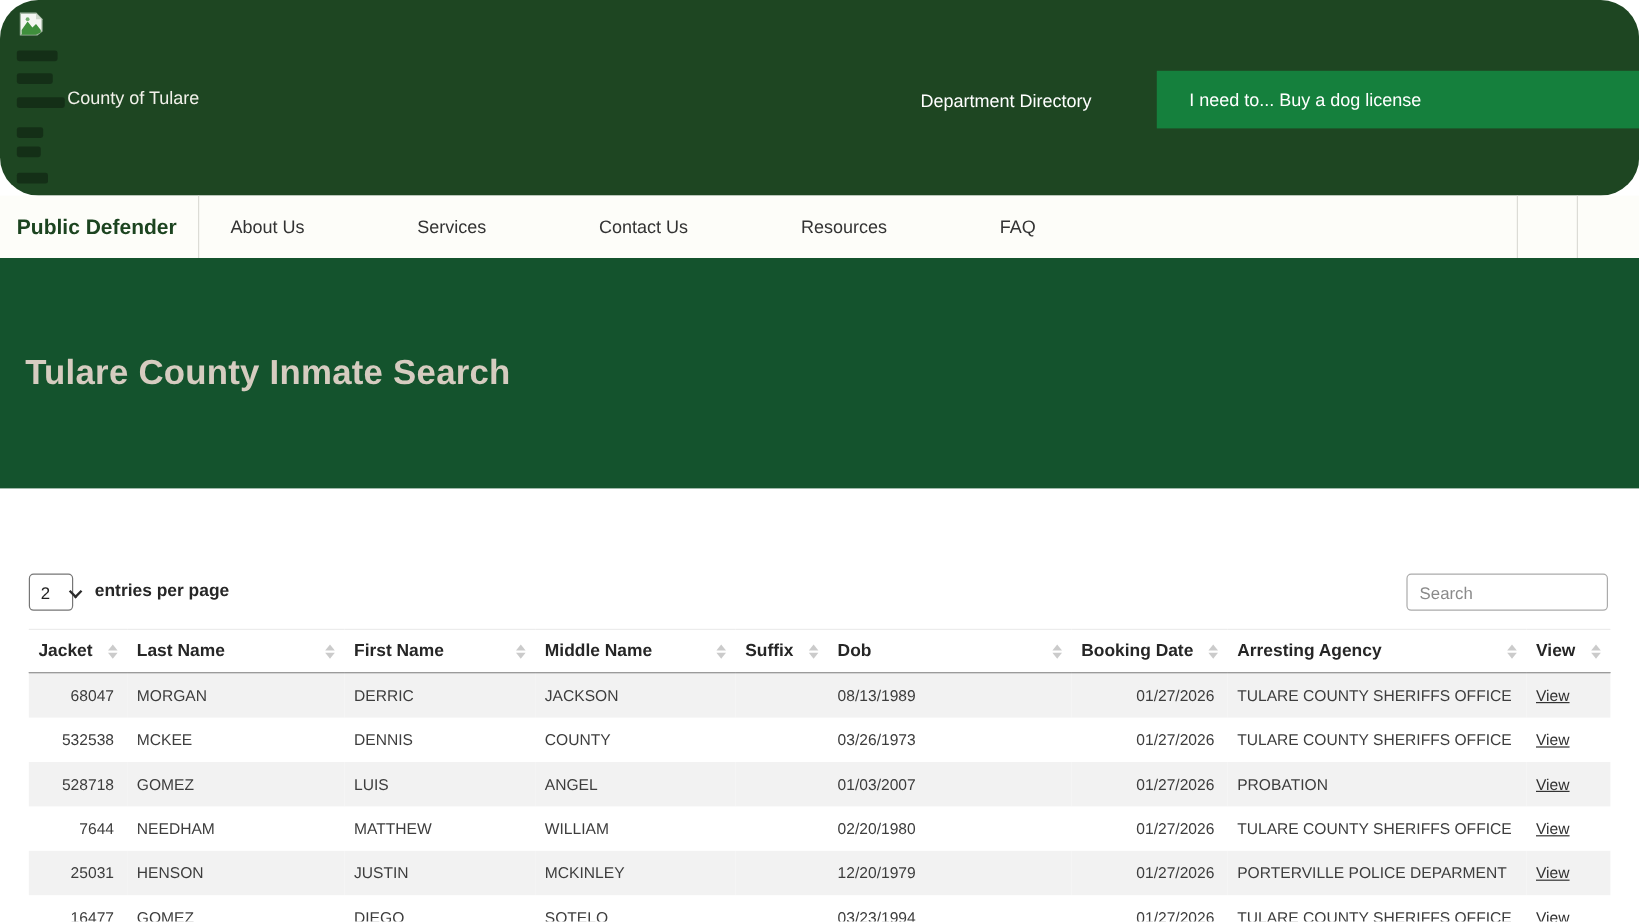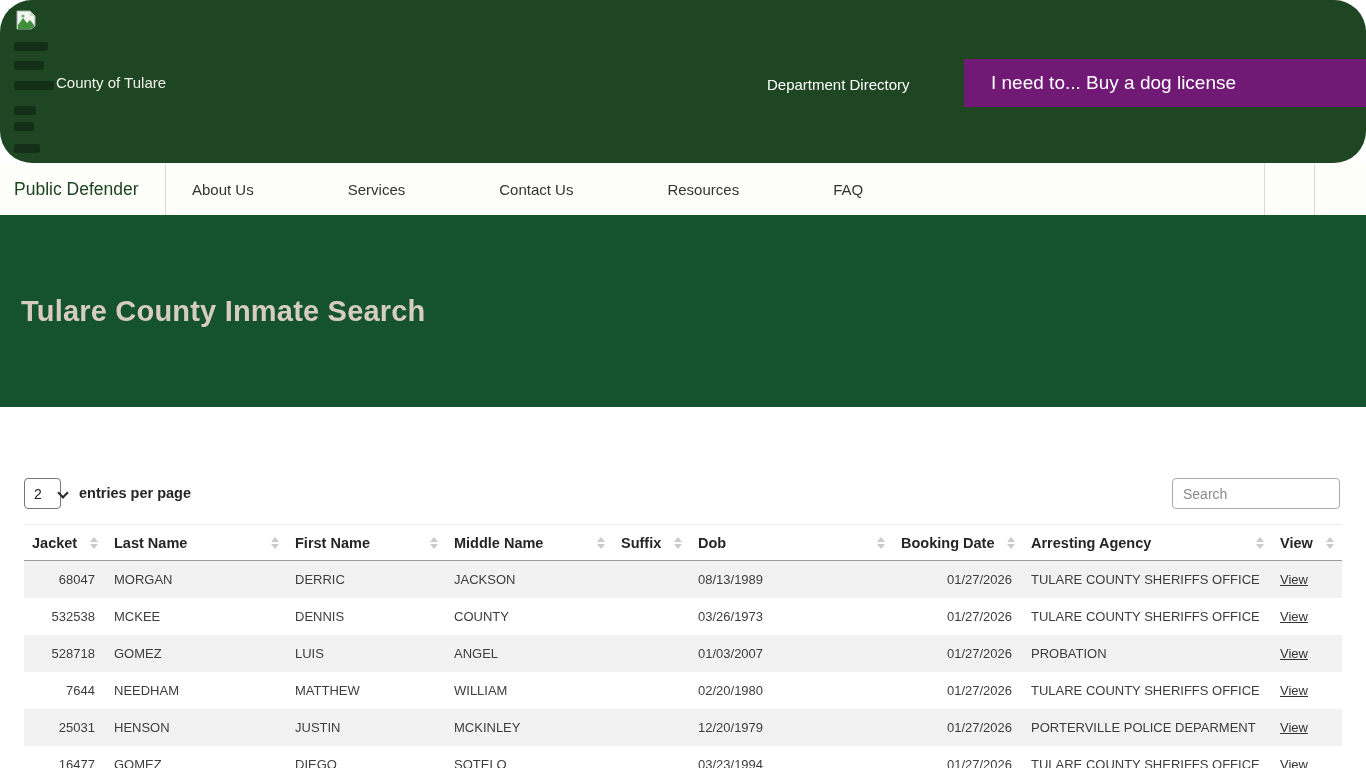--- a/index.html
+++ b/index.html
@@ -8,28 +8,28 @@
   .page { position:relative; width:1366px; height:768px; }
 
   
   .site-header { position:absolute; left:0; top:0; width:1366px; height:163px; background:#1e4622;border-radius:32px; }
   .logo-broken { position:absolute; left:14px; top:8px; width:24px; height:24px; }
   .ghost-line { position:absolute; left:14px; height:9px; background:rgba(0,0,0,0.32); border-radius:2px; }
   .gl1{top:42px;width:34px;} .gl2{top:61px;width:30px;} .gl3{top:81px;width:40px;}
   .gl4{top:106px;width:22px;} .gl5{top:122px;width:20px;} .gl6{top:144px;width:26px;}
   .site-name { position:absolute; left:56px; top:74px; color:#f2f1ea; font-size:15px; }
   .dept-dir { position:absolute; left:767px; top:76px; color:#ffffff; font-size:15px; text-decoration:none; cursor:pointer; }
-  .need-btn { position:absolute; left:964px; top:59px; width:402px; height:48px; background:#701a75;
-    border:none; color:#ffffff; font-size:19px; text-align:left; padding-left:27px; cursor:pointer;
+  .need-btn { position:absolute; left:964px; top:59px; width:402px; height:48px; background:#15803d;
+    border:none; color:#ffffff; font-size:15px; text-align:left; padding-left:27px; cursor:pointer;
     font-family:inherit; }
 
   
   .dept-nav { position:absolute; left:0; top:163px; width:1366px; height:52px; background:#fdfdf9; }
   .brand { position:absolute; left:14px; top:0; height:52px; display:flex; align-items:center;
-    color:#1c4420; font-size:17.5px; font-weight:normal; }
+    color:#1c4420; font-size:17.5px; font-weight:bold; }
   .nav-sep { position:absolute; top:0; width:1px; height:52px; background:#dcdcd6; }
   .sep-brand{left:165px;} .sep-r1{left:1264px;} .sep-r2{left:1314px;}
   .nav-items { position:absolute; left:166px; top:0; height:52px; display:flex; align-items:center;gap:42px; }
   .nav-item { padding:0 26px; color:#333333; font-size:15px; text-decoration:none; cursor:pointer; }
 
   
   .hero { position:absolute; left:0; top:215px; width:1366px; height:192px; background:#14532d;
     display:flex; align-items:center; }
   .hero h1 { margin-left:21px; color:#d6ccc0; font-size:29px; font-weight:bold; letter-spacing:0.2px; }
 

